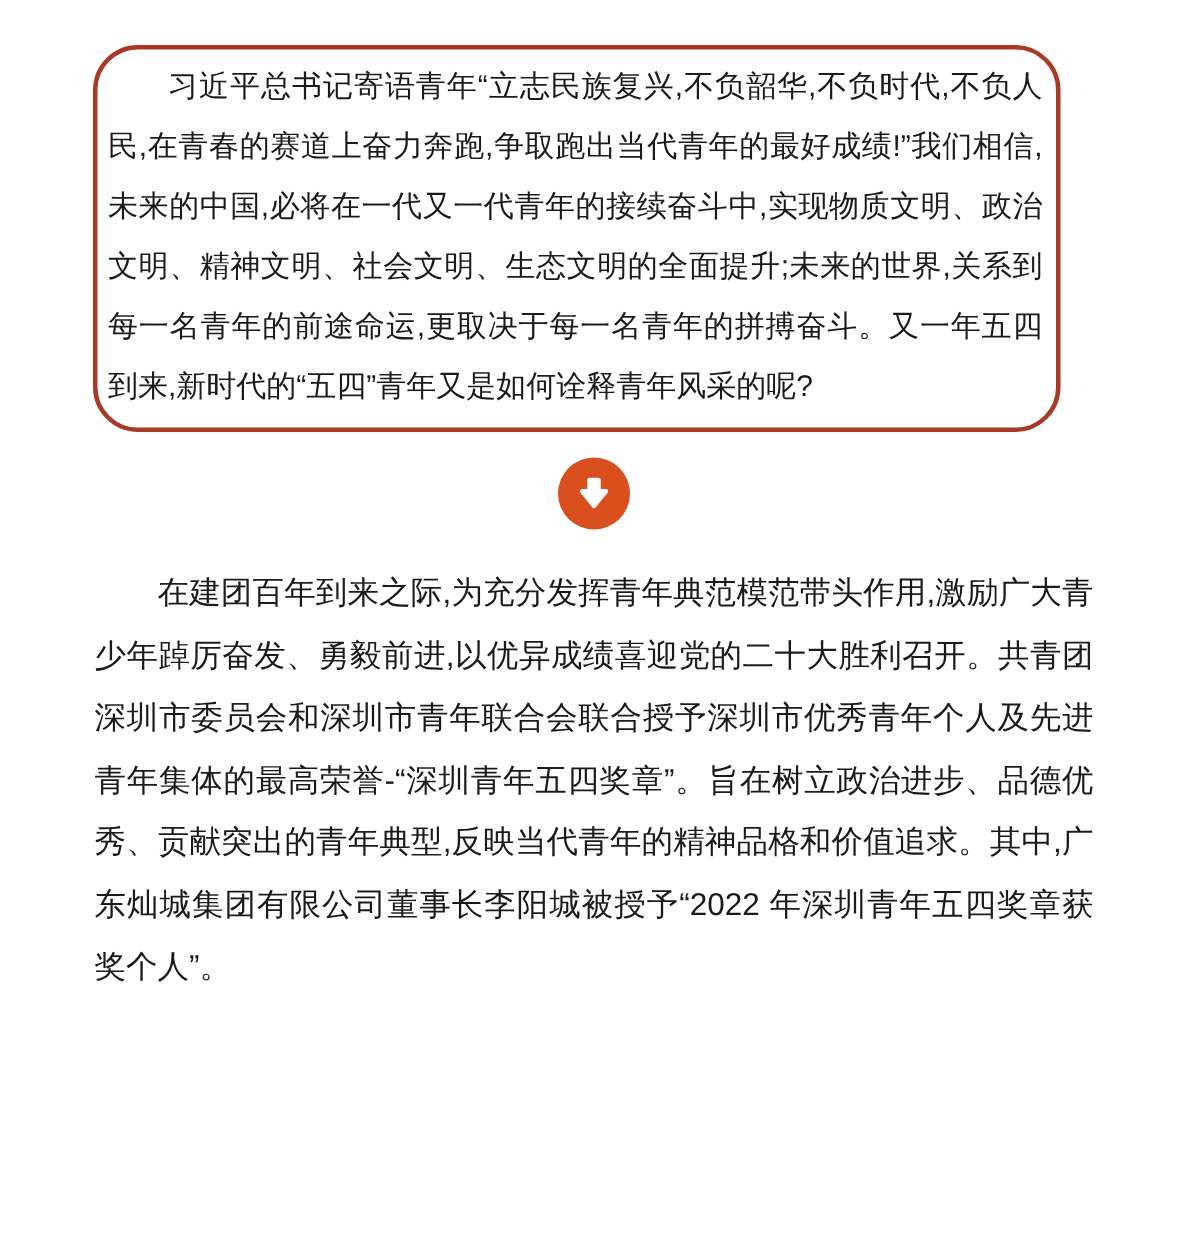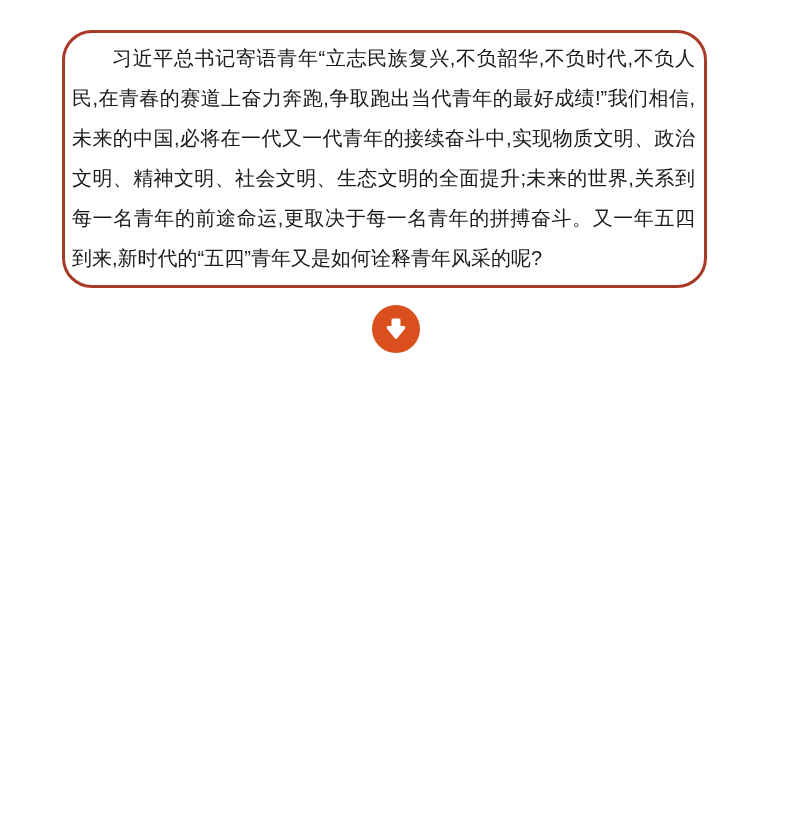--- a/index.html
+++ b/index.html
@@ -72,15 +72,16 @@
 
   <div class="arrow-row">
     <span class="arrow-circle">
       <svg viewBox="0 0 24 24" aria-hidden="true">
         <path d="M9.6 4.8h4.8v6h3.9L12 18.6 5.7 10.8h3.9z" fill="#ffffff" stroke="#ffffff" stroke-width="2.4" stroke-linejoin="round" stroke-linecap="round"></path>
       </svg>
     </span>
   </div>
 
   <div class="body-text">
+    <p>在建团百年到来之际,为充分发挥青年典范模范带头作用,激励广大青少年踔厉奋发、勇毅前进,以优异成绩喜迎党的二十大胜利召开。共青团深圳市委员会和深圳市青年联合会联合授予深圳市优秀青年个人及先进青年集体的最高荣誉-“深圳青年五四奖章”。旨在树立政治进步、品德优秀、贡献突出的青年典型,反映当代青年的精神品格和价值追求。其中,广东灿城集团有限公司董事长李阳城被授予“2022 年深圳青年五四奖章获奖个人”。</p>
   </div>
 
 </div>
 
 </body></html>

